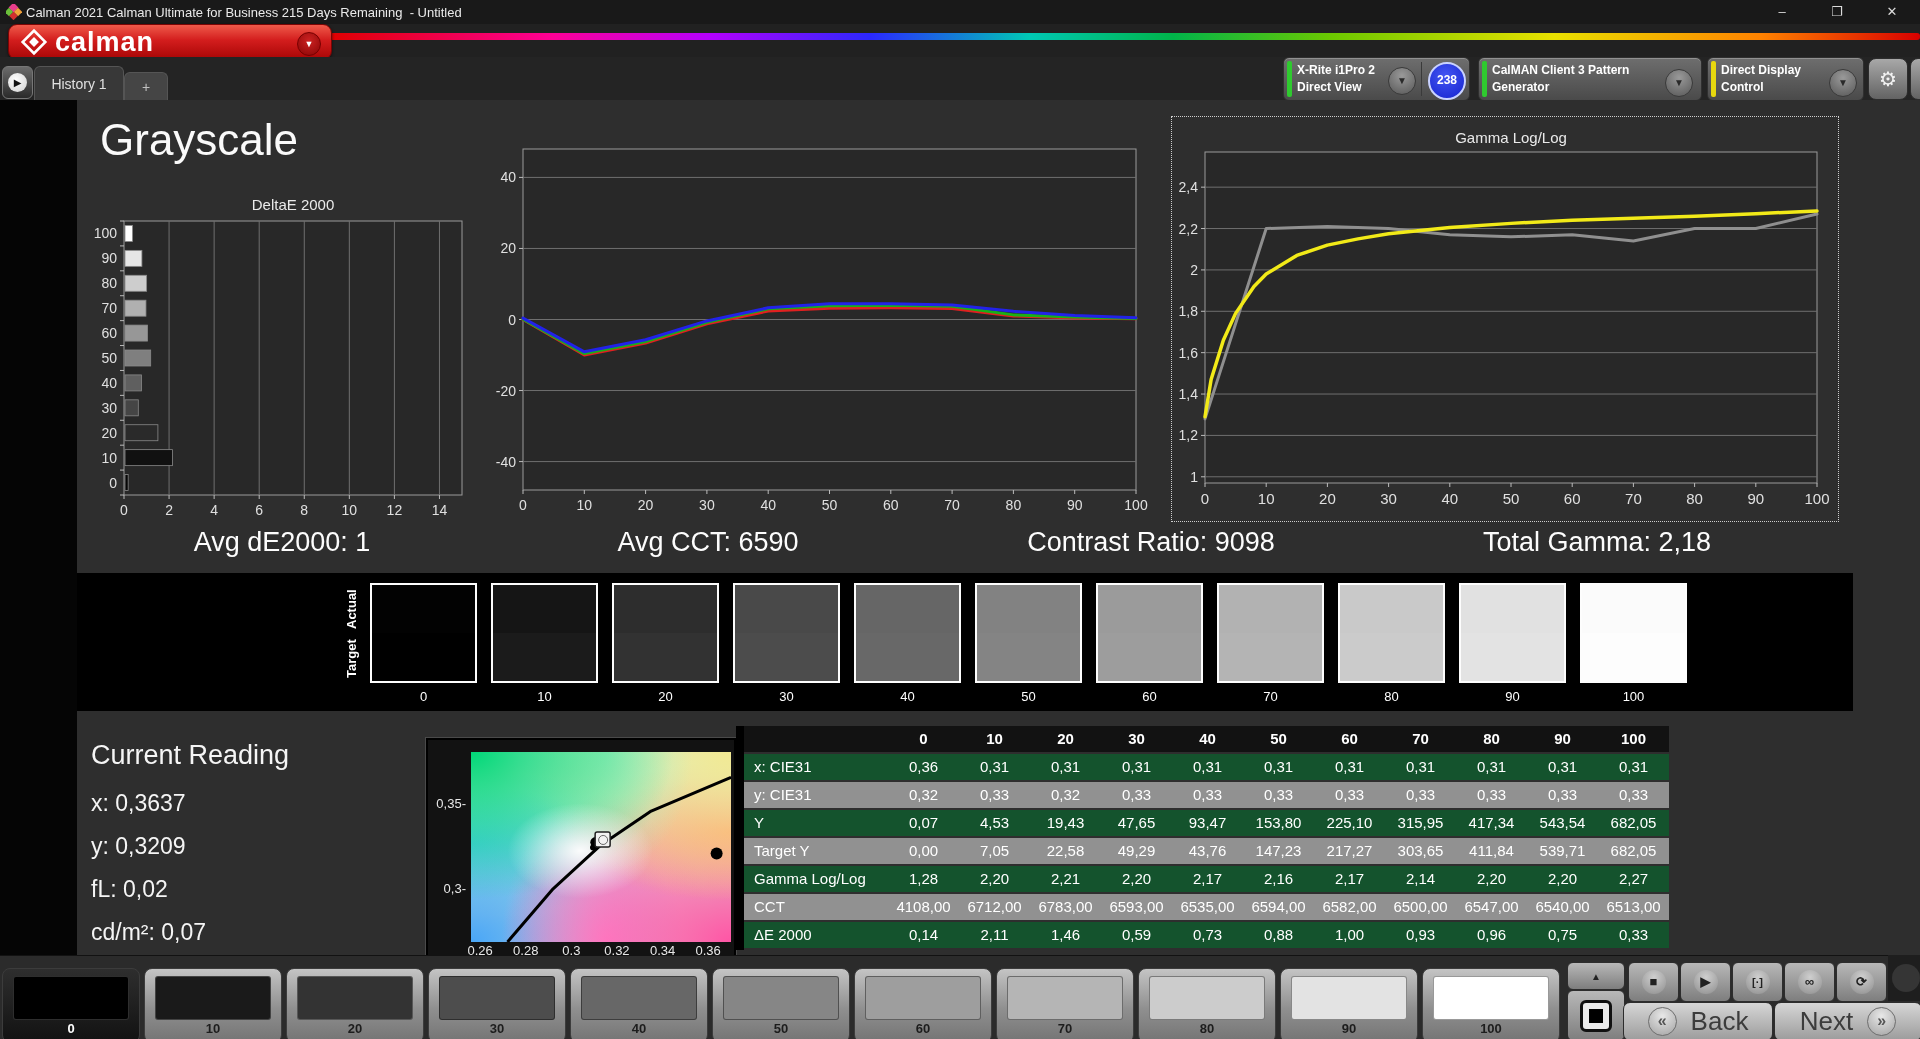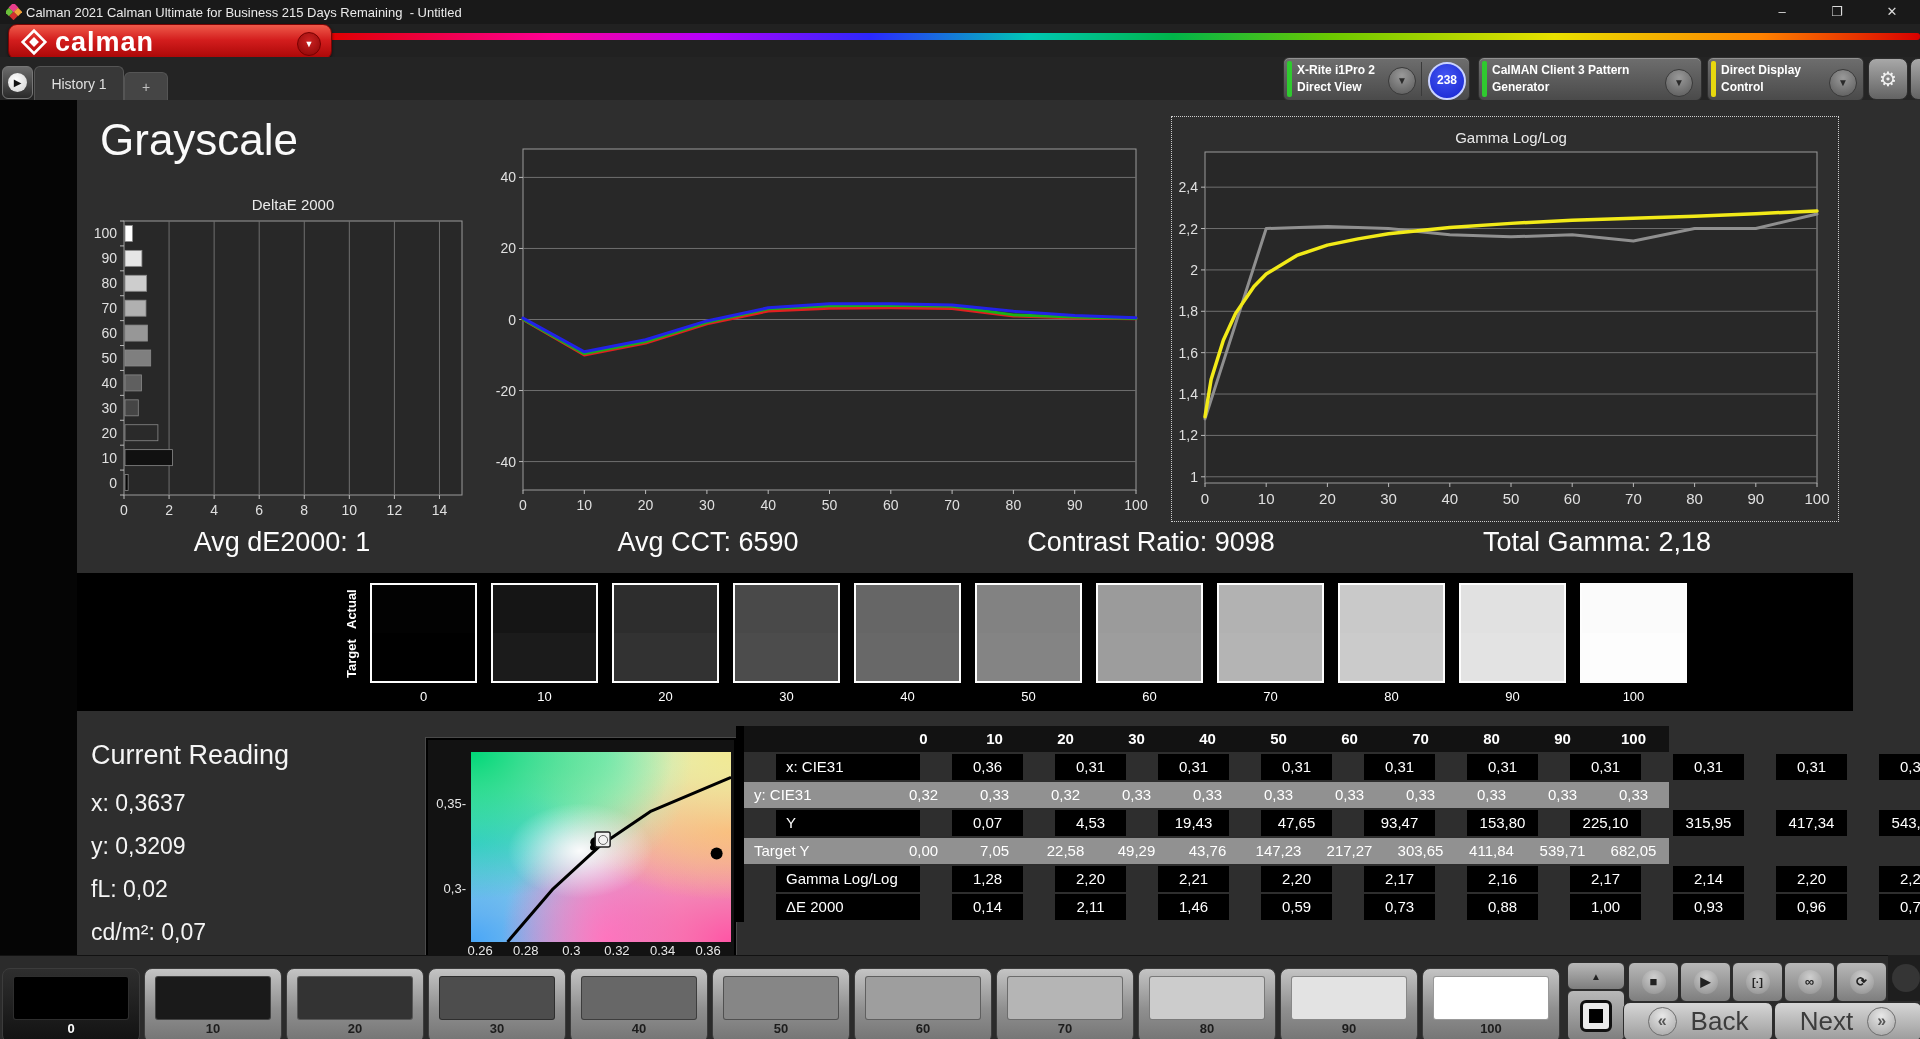--- a/index.html
+++ b/index.html
@@ -79,21 +79,21 @@
       radial-gradient(at 0% 48%, #5fe0e8 0%, rgba(95,224,232,0) 52%),
       #d8ecd8;}
   .cie-ylbl{position:absolute;width:36px;text-align:right;font-size:13px;color:#e8e8e8;}
   .cie-xlbl{position:absolute;top:203px;width:44px;text-align:center;font-size:13px;color:#e8e8e8;}
   
   .gtable{left:736px;top:726px;width:933px;border-left:8px solid #000;}
   .trow{display:flex;margin-bottom:2px;}
   .tcell{height:26px;line-height:26px;font-size:15px;color:#fff;text-align:center;flex:0 0 71px;}
   .tlabel{flex:0 0 144px;text-align:left;padding-left:10px;box-sizing:border-box;}
   .thead .tcell{background:#121212;font-weight:bold;}
-  .rdark .tcell{background:#000000;margin-left:32px;}
+  .rdark .tcell{background:#14532d;}
   .rlight .tcell{background:#919191;}
   
   .bottombar{left:0;top:955px;width:1920px;height:84px;background:#2b2b2b;border-top:1px solid #121212;box-sizing:border-box;}
   .patch-btn{position:absolute;top:13px;width:138px;height:75px;border-radius:8px;
     background:linear-gradient(180deg,#c4c4c4 0%,#8f8f8f 55%,#747474 100%);border:1px solid #3c3c3c;box-sizing:border-box;}
   .patch-btn.sel{background:linear-gradient(180deg,#2e2e2e,#121212);}
   .patch-chip{position:absolute;left:10px;top:7px;right:10px;height:42px;border-radius:3px;
     border:1px solid rgba(0,0,0,.4);}
   .patch-lbl{position:absolute;left:0;right:0;top:52px;text-align:center;font-size:13px;font-weight:bold;color:#1d1d1d;}
   .patch-btn.sel .patch-lbl{color:#fff;}
@@ -510,20 +510,34 @@
         <div class="tcell">2,21</div>
         <div class="tcell">2,20</div>
         <div class="tcell">2,17</div>
         <div class="tcell">2,16</div>
         <div class="tcell">2,17</div>
         <div class="tcell">2,14</div>
         <div class="tcell">2,20</div>
         <div class="tcell">2,20</div>
         <div class="tcell">2,27</div>
       </div>
+      <div class="trow rlight">
+        <div class="tcell tlabel">CCT</div>
+        <div class="tcell">4108,00</div>
+        <div class="tcell">6712,00</div>
+        <div class="tcell">6783,00</div>
+        <div class="tcell">6593,00</div>
+        <div class="tcell">6535,00</div>
+        <div class="tcell">6594,00</div>
+        <div class="tcell">6582,00</div>
+        <div class="tcell">6500,00</div>
+        <div class="tcell">6547,00</div>
+        <div class="tcell">6540,00</div>
+        <div class="tcell">6513,00</div>
+      </div>
       <div class="trow rdark">
         <div class="tcell tlabel">ΔE 2000</div>
         <div class="tcell">0,14</div>
         <div class="tcell">2,11</div>
         <div class="tcell">1,46</div>
         <div class="tcell">0,59</div>
         <div class="tcell">0,73</div>
         <div class="tcell">0,88</div>
         <div class="tcell">1,00</div>
         <div class="tcell">0,93</div>

